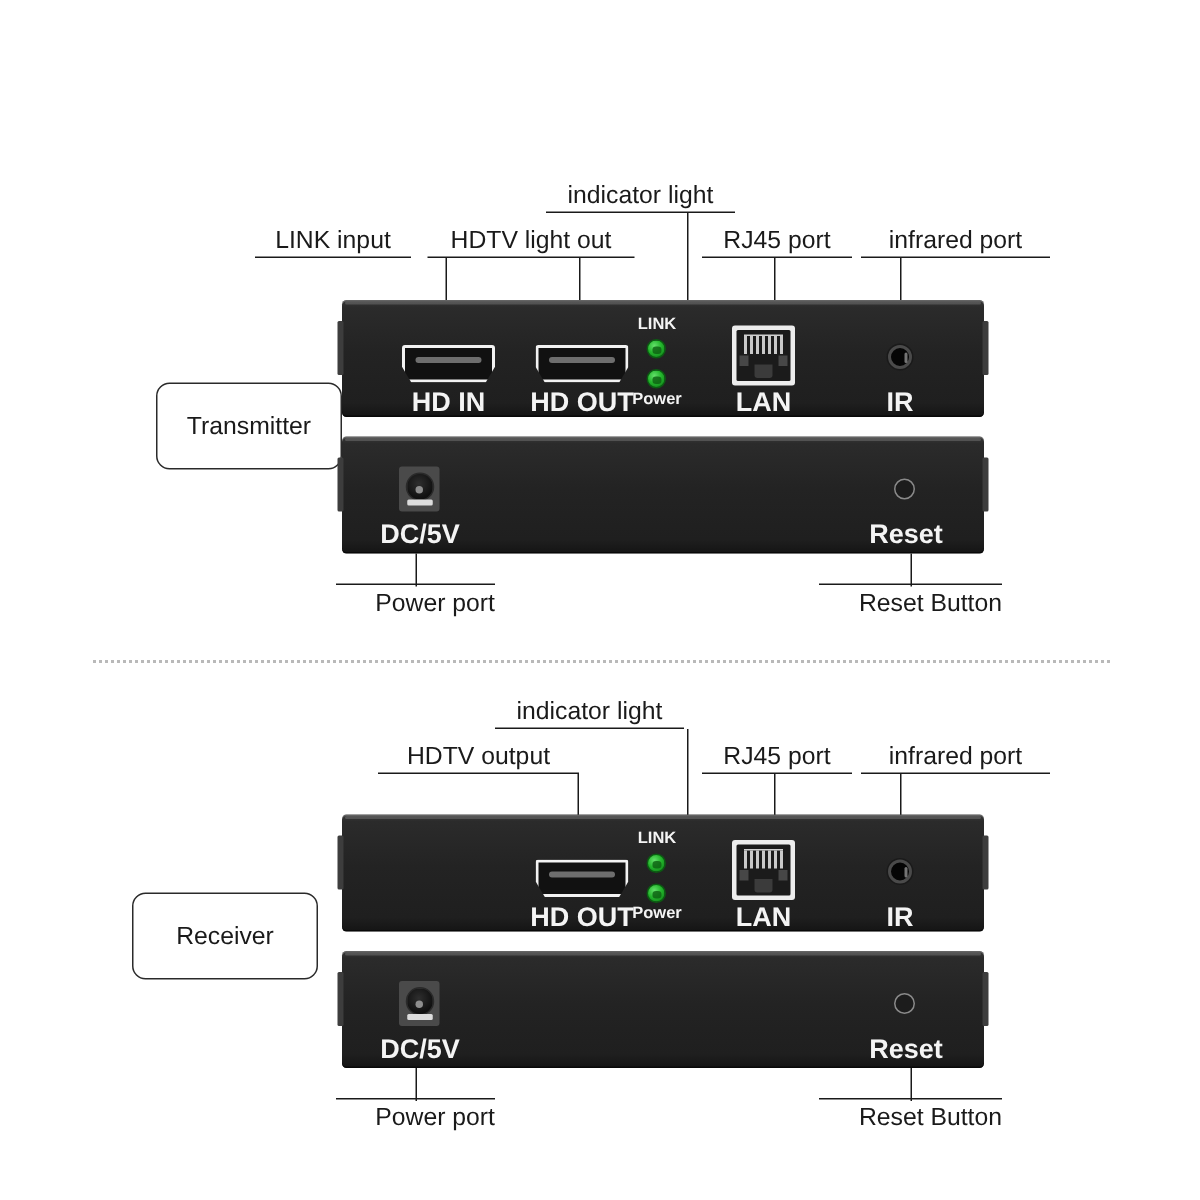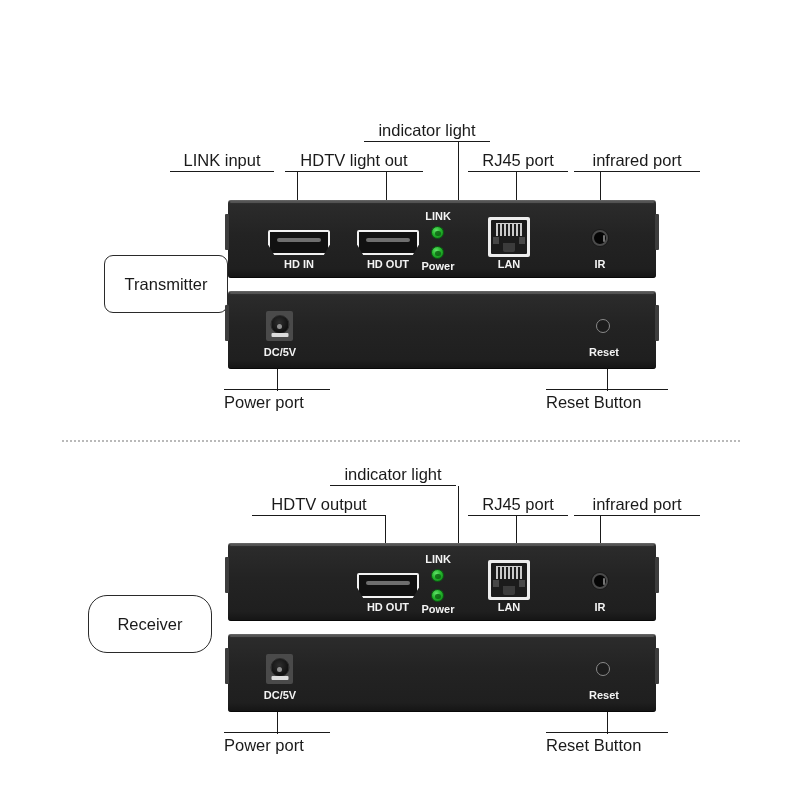--- a/index.html
+++ b/index.html
@@ -258,34 +258,34 @@
     border-radius: 50%;
     background: #1c1c1c;
     border: 1.6px solid #8a8a8a;
     box-sizing: border-box;
   }
 
   
   .silk {
     position: absolute;
     color: #f4f4f4;
-    font-size: 11px;
+    font-size: 18px;
     font-weight: bold;
     white-space: nowrap;
     text-align: center;
   }
   .silk.small { font-size: 11px; }
 
   
   .bottom-label {
     position: absolute;
     font-size: 16.5px;
     color: #1a1a1a;
     white-space: nowrap;
-    text-align: left;
+    text-align: right;
   }
   .bottom-label .rule {
     display: block;
     height: 0;
     border-bottom: 1.6px solid #1a1a1a;
     margin-bottom: 2px;
   }
   .bottom-label .txt { display: block; line-height: 20px; }
 
   
@@ -422,21 +422,21 @@
     <span class="rule"></span>
   </div>
   <div class="vline" style="left:516px; top:516px; height:38px;"></div>
 
   <div class="callout" style="left:574px; top:494px; width:126px;">
     <span class="txt">infrared port</span>
     <span class="rule"></span>
   </div>
   <div class="vline" style="left:600px; top:516px; height:62px;"></div>
 
-  <div class="role-box" style="left:88px; top:595px; width:122px; height:56px;border-radius:19px;">
+  <div class="role-box" style="left:88px; top:595px; width:122px; height:56px;">
     <span>Receiver</span>
   </div>
 
   <div class="panel" style="left:228px; top:543px; width:428px; height:78px;">
     <span class="ear l"></span>
     <span class="ear r"></span>
 
     <div class="hdmi" style="left:129px; top:30px;">
       <span class="slot"></span>
     </div>

